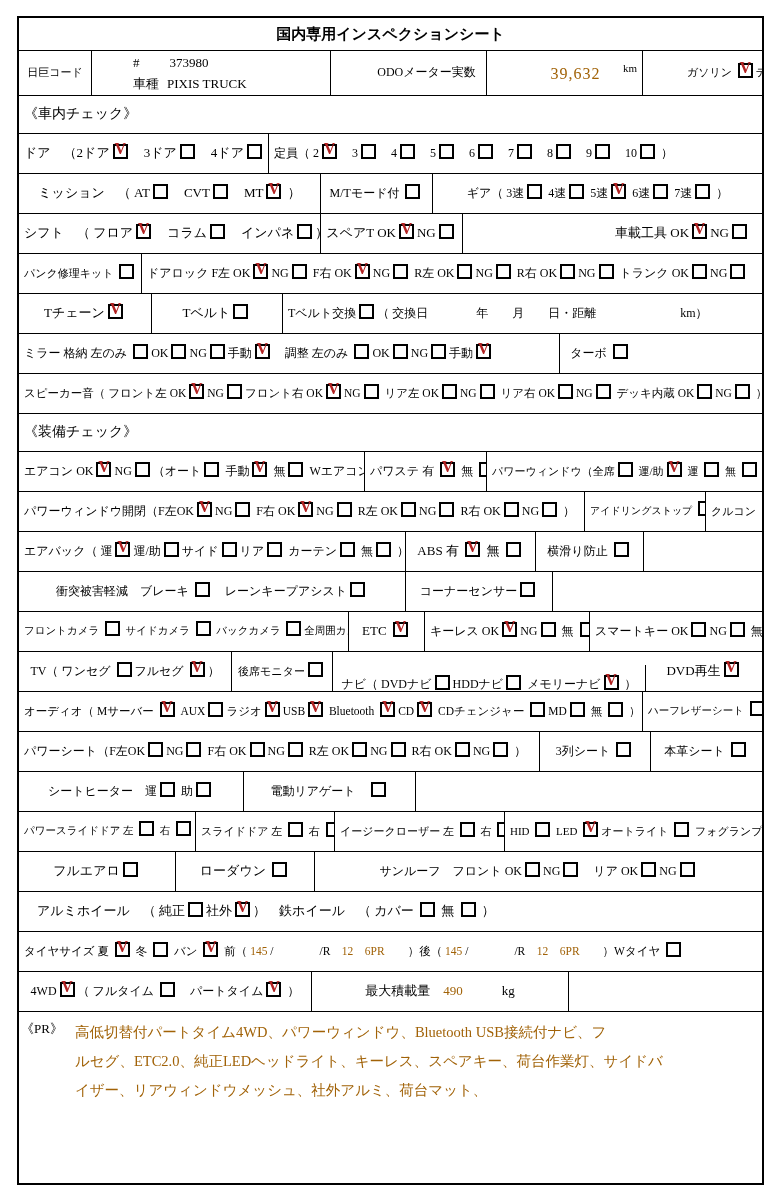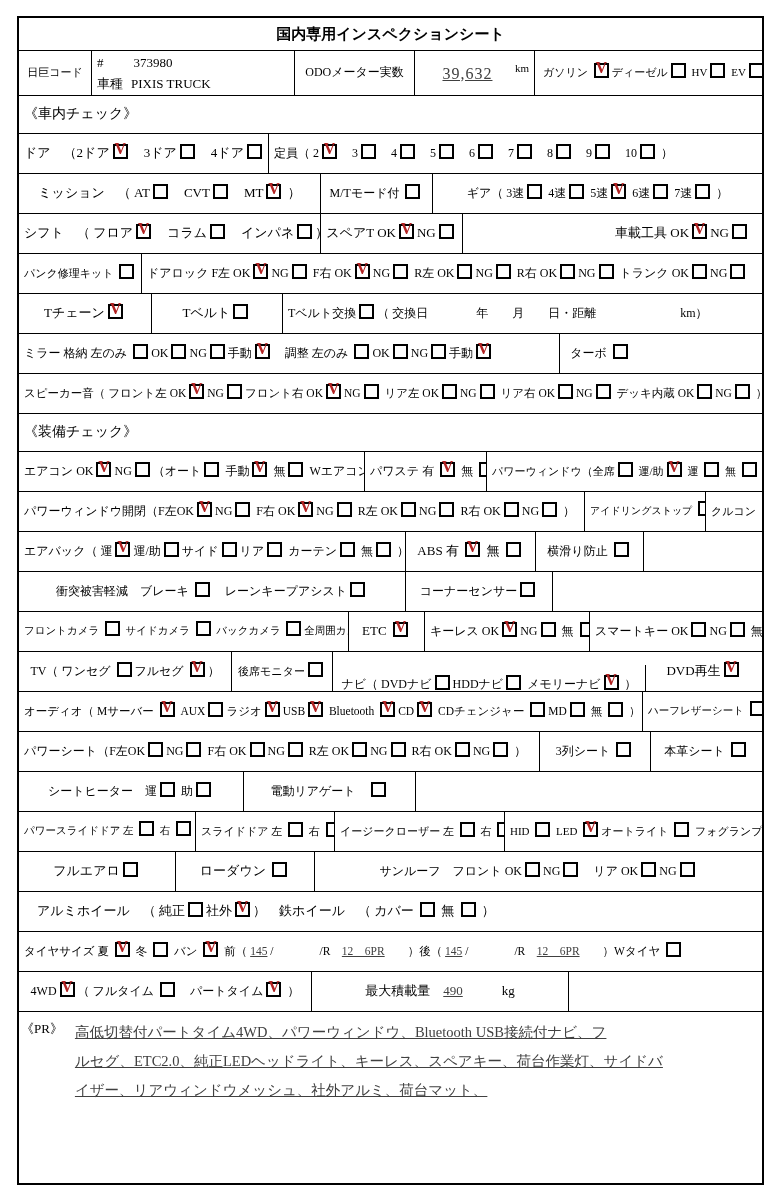--- a/index.html
+++ b/index.html
@@ -5,37 +5,37 @@
   html,body{margin:0;padding:0;background:#fff;}
   body{width:781px;height:1201px;position:relative;overflow:hidden;
        font-family:"Liberation Serif","DejaVu Serif",serif;color:#000;}
   .sheet{position:absolute;left:17px;top:16px;width:747px;border:2px solid #000;box-sizing:border-box;background:#fff;}
   .row{display:flex;align-items:stretch;border-bottom:1px solid #000;box-sizing:border-box;}
   .cell{border-right:1px solid #000;box-sizing:border-box;padding:0 5px;white-space:nowrap;overflow:hidden;font-size:13px;display:block;}
   .cell:last-child{border-right:none;}
   .grow{flex:1;}
   .ctr{text-align:center;}
   .title-row{height:33px;justify-content:center;align-items:center;font-weight:bold;font-size:15px;}
-  .info-row{height:45px;}
+  .info-row{height:45px;gap:36px;}
   .info-row .cell{line-height:43px;}
   .code-cell{width:73px;font-size:11px;line-height:43px;}
   .num-cell{width:203px;padding-top:1px;}
   .num-cell .numline{line-height:21px;font-size:13px;}
   .numval{margin-left:30px;}
   .modelval{margin-left:8px;}
   .odo-label-cell{width:120px;font-size:12px;}
   .odo-value-cell{width:120px;display:flex;align-items:center;}
   .odoval{flex:1;text-align:center;font-size:16px;letter-spacing:1px;}
   .odounit{font-size:11px;align-self:flex-end;padding-bottom:5px;}
   .fuel-cell{font-size:11px;line-height:43px;padding-left:8px;}
   .frow{height:40px;}
   .frow .cell{line-height:38px;}
   .head{height:38px;}
   .head .cell{line-height:36px;font-size:14px;border-right:none;}
-  .red{color:#404040;text-decoration:underline;}
+  .red{color:#a16207;}
   .cb{position:relative;display:inline-block;width:11px;height:11px;border:2px solid #000;margin:0 3px;vertical-align:-2px;}
   .v{position:absolute;left:-2px;top:-5px;width:15px;text-align:center;font-size:16px;font-weight:bold;line-height:16px;color:#b22222;}
   .pr-row{display:block;height:171px;border-bottom:none;position:relative;padding:6px 2px 0 2px;}
   .pr-label{font-size:13px;vertical-align:top;display:inline-block;padding-top:2px;}
   .pr-text{display:inline-block;vertical-align:top;margin-left:8px;font-size:14.5px;line-height:29px;max-width:650px;white-space:normal;}
 </style>
 </head>
 <body>
 
 <div class="sheet">

